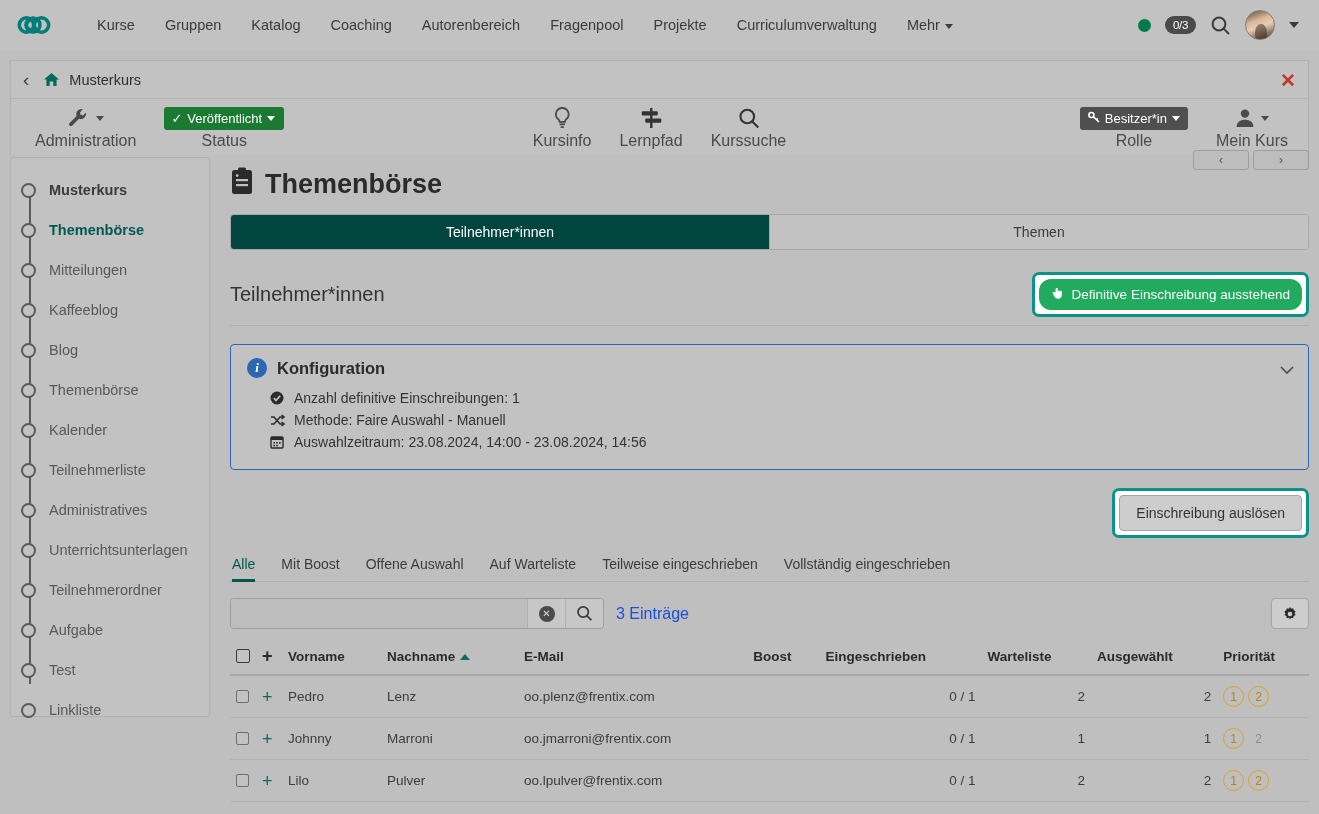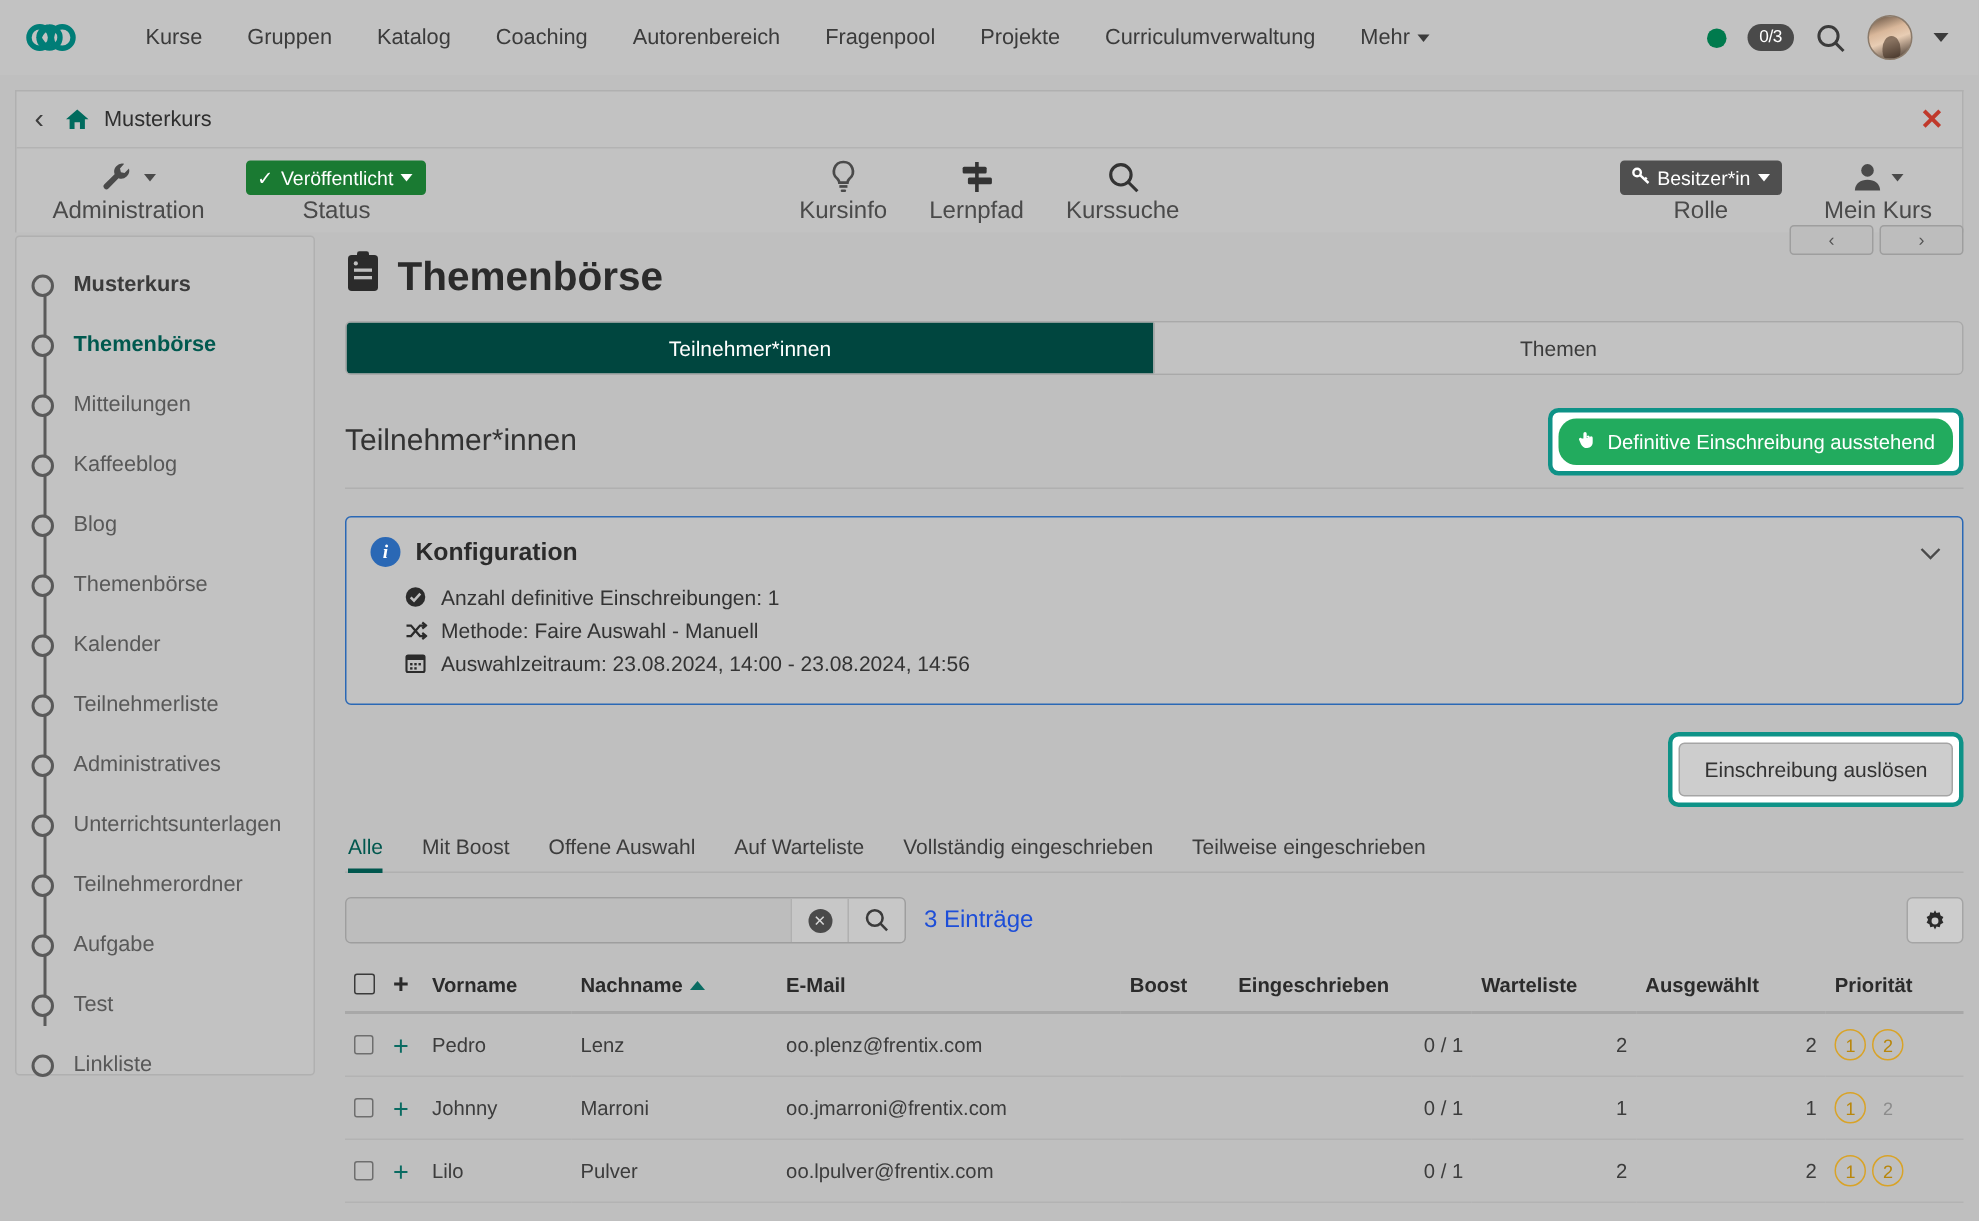--- a/index.html
+++ b/index.html
@@ -583,22 +583,22 @@
       <div class="highlight-ring">
         <button class="plain-btn">Einschreibung auslösen</button>
       </div>
     </div>
 
     <div class="filter-tabs">
       <div class="f-tab active">Alle</div>
       <div class="f-tab">Mit Boost</div>
       <div class="f-tab">Offene Auswahl</div>
       <div class="f-tab">Auf Warteliste</div>
+      <div class="f-tab">Teilweise eingeschrieben</div>
       <div class="f-tab">Vollständig eingeschrieben</div>
-      <div class="f-tab">Teilweise eingeschrieben</div>
     </div>
 
     <div class="search-row">
       <div class="search-box">
         <input class="search-input" type="text" value="" placeholder="" style="">
         <div class="search-btn">
           <span class="clear-circle">✕</span>
         </div>
         <div class="search-btn">
           <svg width="17" height="17" viewBox="0 0 17 17">

